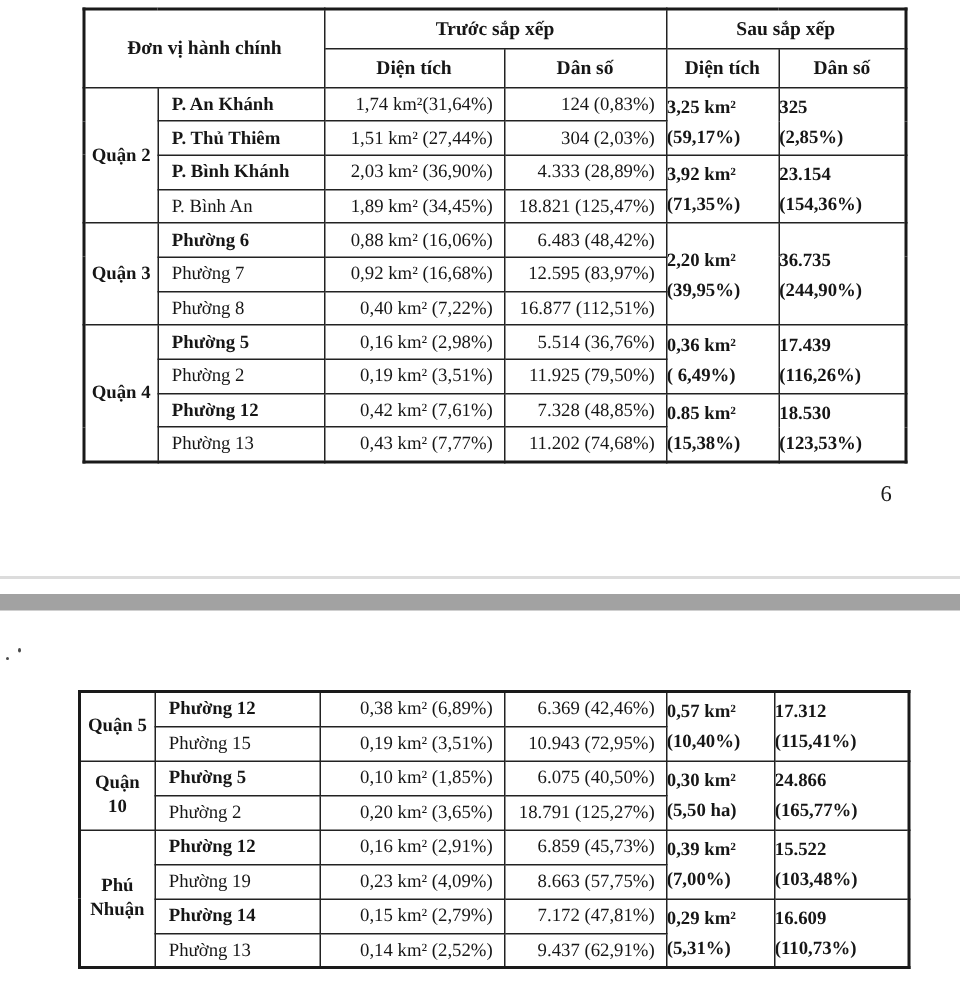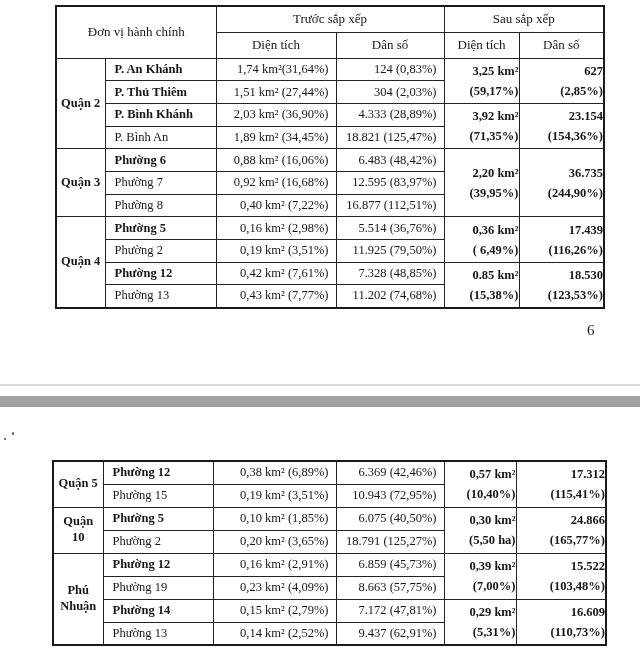--- a/index.html
+++ b/index.html
@@ -21,35 +21,35 @@
     border: 1px solid #222222;
     overflow: hidden;
     vertical-align: middle;
   }
   .tbl { border: 2px solid #1a1a1a; }
   #t1 { left: 55px; top: 5px; width: 548px; }
   #t2 { left: 52px; top: 460px; width: 553px; }
   tr.h1, tr.h2 { height: 26px; }
   #t1 tr.r { height: 22.7px; }
   #t2 tr.r { height: 23px; }
-  th { font-size: 13px; font-weight: 400; text-align: center; }
+  th { font-size: 13px; font-weight: 700; text-align: center; }
   .dist {
     font-weight: 700; text-align: center;
     font-size: 12.5px; line-height: 1.25; padding: 0 2px;
   }
   .ward {
     text-align: left; padding-left: 9px;
     font-size: 12.5px; white-space: nowrap;
   }
   .b { font-weight: 700; }
   .num {
     text-align: right; padding-right: 7px;
     font-size: 12.5px; white-space: nowrap;
   }
-  .aft { text-align: right; font-weight: 700; font-size: 12.5px; }
+  .aft { text-align: left; font-weight: 700; font-size: 12.5px; }
   .aft div { line-height: 20px; white-space: nowrap; }
   .pageno {
     position: absolute; left: 587px; top: 322px;
     font-size: 15px; color: #1b1b1b;
   }
   .page-edge-line {
     position: absolute; left: 0; top: 384px;
     width: 640px; height: 2px; background: #dcdcdc;
   }
   .page-separator {
@@ -90,21 +90,21 @@
   <tr class="r">
     <td rowspan="4" class="dist">Quận 2</td>
     <td class="ward b">P. An Khánh</td>
     <td class="num">1,74 km²(31,64%)</td>
     <td class="num">124 (0,83%)</td>
     <td rowspan="2" class="aft">
       <div>3,25 km²</div>
       <div>(59,17%)</div>
     </td>
     <td rowspan="2" class="aft">
-      <div>627</div>
+      <div>325</div>
       <div>(2,85%)</div>
     </td>
   </tr>
   <tr class="r">
     <td class="ward b">P. Thủ Thiêm</td>
     <td class="num">1,51 km² (27,44%)</td>
     <td class="num">304 (2,03%)</td>
   </tr>
   <tr class="r">
     <td class="ward b">P. Bình Khánh</td>

